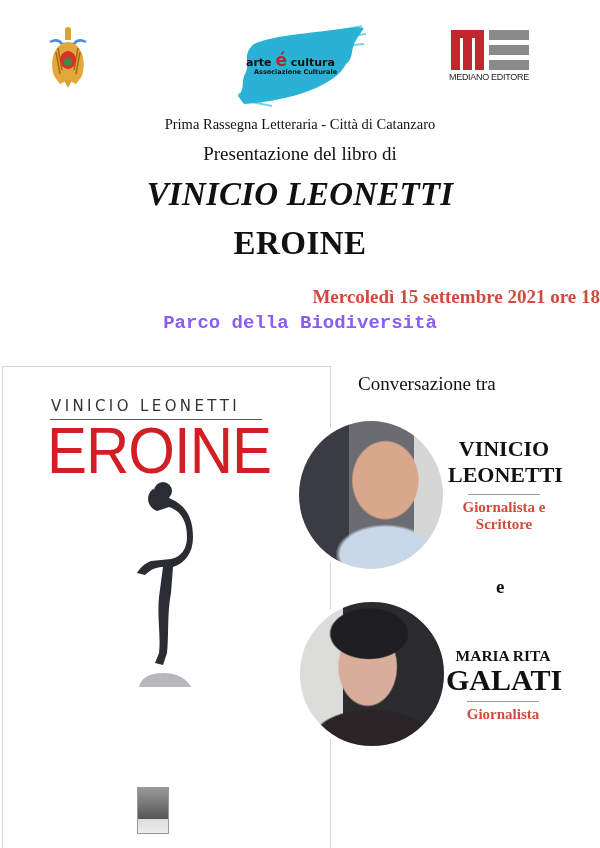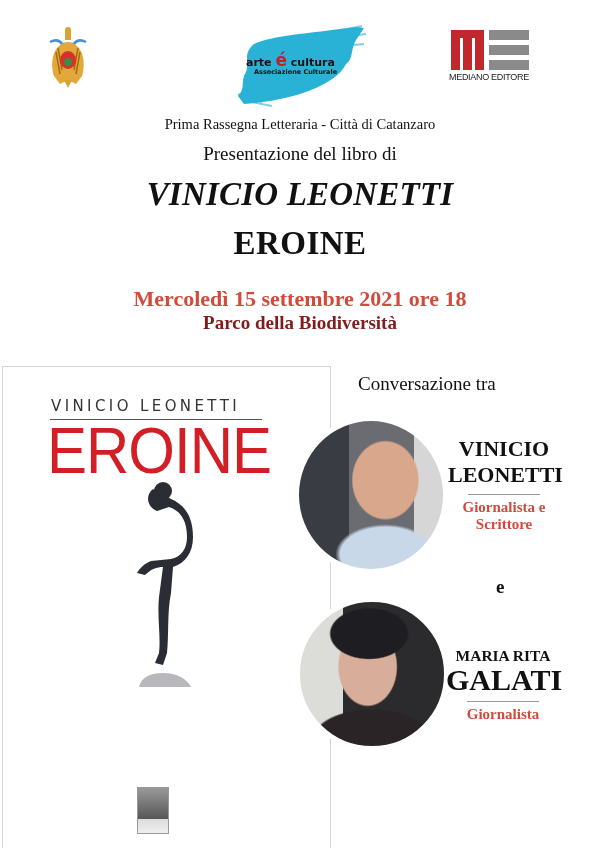--- a/index.html
+++ b/index.html
@@ -20,22 +20,22 @@
   .arte-sub { font-size: 6.5px; font-weight: bold; margin-top: -2px; white-space: nowrap; padding-left: 8px; }
   .logo-mediano { left: 449px; top: 30px; width: 84px; height: 56px; }
   .mediano-label { position: absolute; left: 0; top: 42px; font-family: "Liberation Sans", "DejaVu Sans", sans-serif; font-size: 9px; color: #222; letter-spacing: -0.3px; white-space: nowrap; }
 
   
   .center-line { left: 0; width: 600px; text-align: center; white-space: nowrap; }
   .subtitle { top: 116px; font-size: 14.5px; font-family: "Liberation Serif", serif; }
   .presentazione { top: 143px; font-size: 19px; font-family: "Liberation Serif", serif; }
   .author-italic { top: 176px; font-size: 33px; font-style: italic; font-weight: bold; font-family: "Liberation Serif", serif; letter-spacing: 0.2px; }
   .book-title { top: 225px; font-size: 33px; font-weight: bold; font-family: "Liberation Serif", serif; letter-spacing: 0.5px; }
-  .date-line { top: 286px; font-size: 22px; font-weight: bold; color: #d24a3c; font-family: "Liberation Serif", serif; }
-  .place-line { top: 312px; font-size: 19px; font-weight: bold; color: #7f1d1d; font-family: Liberation Serif, serif; }
+  .date-line { top: 286px; font-size: 19px; font-weight: bold; color: #d24a3c; font-family: "Liberation Serif", serif; text-align: right; }
+  .place-line { top: 312px; font-size: 19px; font-weight: bold; color: #8b5cf6; font-family: Liberation Mono, monospace; }
 
   
   .cover {
     left: 2px; top: 366px; width: 327px; height: 490px;
     border: 1px solid #d4d4d4; border-bottom: none; background: #fff; overflow: hidden;
   }
   .cover-author { position: absolute; left: 48px; top: 30px; font-family: "DejaVu Sans", "Liberation Sans", sans-serif; font-size: 15px; letter-spacing: 3.4px; color: #333; white-space: nowrap; }
   .cover-rule { position: absolute; left: 47px; top: 52px; width: 212px; height: 1px; background: #555; }
   .cover-title { position: absolute; left: 44px; top: 52px; font-family: "Liberation Sans", "DejaVu Sans", sans-serif; font-size: 60px; color: #d21f26; letter-spacing: -1px; line-height: 1; white-space: nowrap; transform: scaleY(1.08); transform-origin: top left; }
   .cover-figure { position: absolute; left: 108px; top: 110px; width: 100px; height: 210px; }

